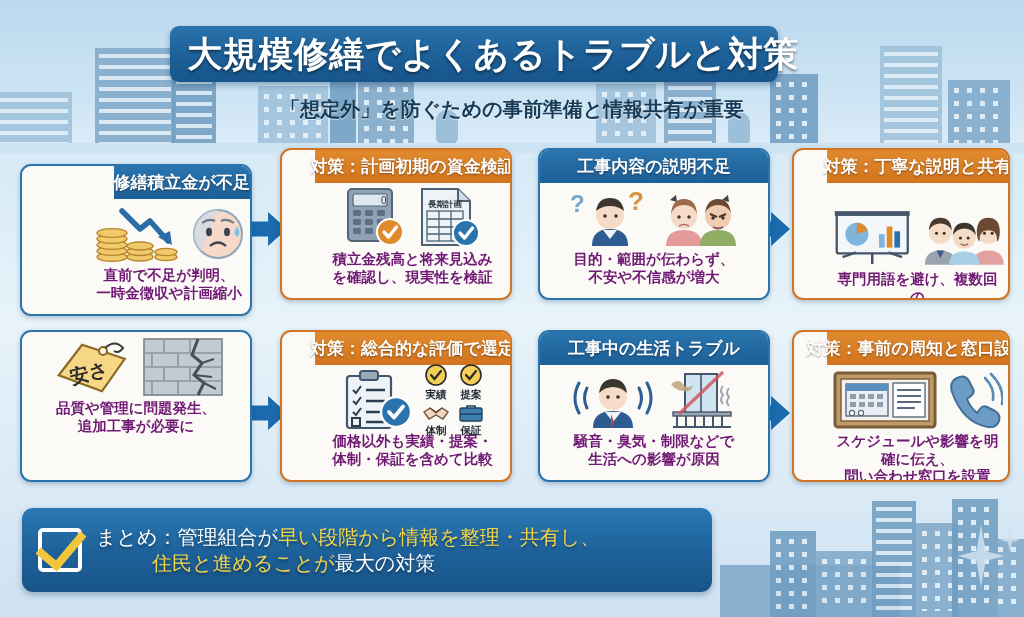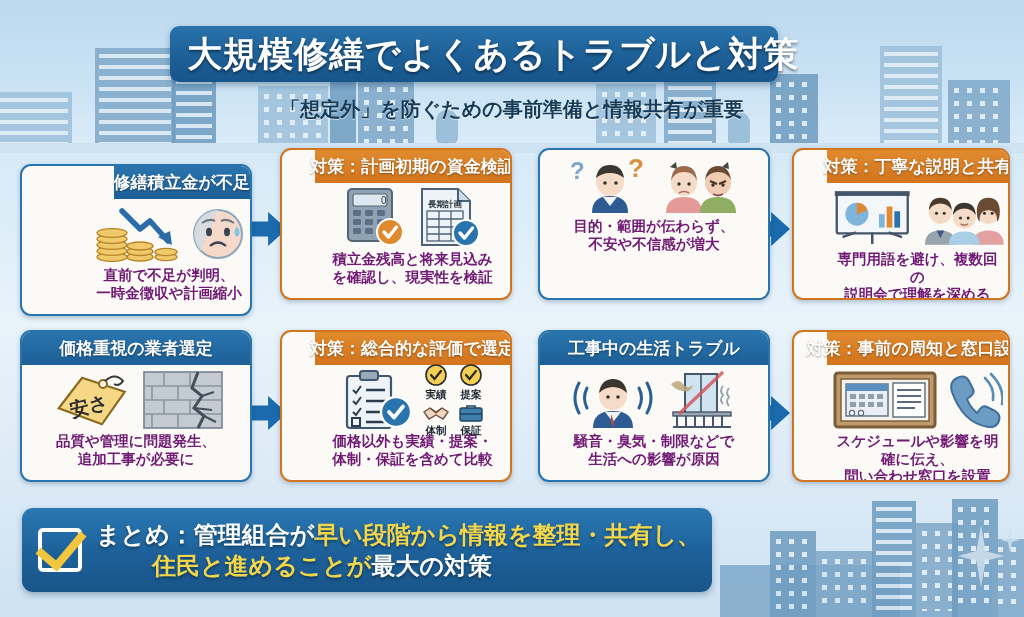--- a/index.html
+++ b/index.html
@@ -103,21 +103,21 @@
   .caption {
     font-size: 14.5px; font-weight: bold; color: #701a75;
     text-align: center; line-height: 1.22; margin-top: 2px;
     white-space: pre-line;
   }
 
   
   #card-1 { left: 20px;  top: 164px; align-items: flex-end; }
   #card-2 { left: 280px; top: 148px; }
   #card-3 { left: 538px; top: 148px; }
-  #card-4 { left: 792px; top: 148px; width: 218px; }
+  #card-4 { left: 792px; top: 148px; width: 218px; gap: 20px; }
   #card-5 { left: 20px;  top: 330px; }
   #card-6 { left: 280px; top: 330px; }
   #card-7 { left: 538px; top: 330px; }
   #card-8 { left: 792px; top: 330px; width: 218px; }
 
   
   .arrow {
     position: absolute; width: 42px; height: 34px;
     background: #1a6aad;
     clip-path: polygon(0 28%, 55% 28%, 55% 0, 100% 50%, 55% 100%, 55% 72%, 0 72%);
@@ -140,21 +140,21 @@
     width: 44px; height: 44px; flex: 0 0 44px; position: relative;
     border: 4px solid #fff; border-radius: 5px;
   }
   .check-box::after {
     content: ""; position: absolute; left: 5px; top: -10px;
     width: 20px; height: 38px;
     border: solid #f2c63c; border-width: 0 8px 8px 0;
     transform: rotate(40deg);
   }
   .summary-text { line-height: 1.3; }
-  .sum-line { font-size: 24px; font-weight: bold; white-space: nowrap;
+  .sum-line { font-size: 20px; font-weight: normal; white-space: nowrap;
     text-shadow: 0 2px 3px rgba(0,0,0,.4); }
   .sum-line.l2 { padding-left: 56px; }
   .w { color: #ffffff; }
   .y { color: #f4d64a; }
 
   
   svg { display: block; }
   .mini-label {
     font-size: 10.5px; font-weight: bold; color: #1a2430; text-align: center;
     margin-top: 1px;
@@ -311,20 +311,21 @@
           <circle cx="50" cy="46" r="13" fill="#2a74ad" stroke="#fff" stroke-width="2"></circle>
           <path d="M44 46 l4.5 5 l8-10" stroke="#fff" stroke-width="3.4" fill="none" stroke-linecap="round" stroke-linejoin="round"></path>
         </svg>
       </div>
       <div class="caption">積立金残高と将来見込み
 を確認し、現実性を検証</div>
     </div>
   </div>
 
   <div class="card" id="card-3">
+    <div class="card-head">工事内容の説明不足</div>
     <div class="card-body">
       <div class="icon-area">
         <svg width="86" height="60" viewBox="0 0 86 60">
           <text x="0" y="24" font-size="24" font-weight="bold" fill="#7ba6cc" font-family="sans-serif">?</text>
           <text x="58" y="22" font-size="26" font-weight="bold" fill="#d9913f" font-family="sans-serif">?</text>
           <path d="M22 58 q0-17 18-17 q18 0 18 17 Z" fill="#2e5c92"></path>
           <path d="M33 42 h14 l-7 9 Z" fill="#f2f5f8"></path>
           <circle cx="40" cy="27" r="14" fill="#f6dcc8"></circle>
           <path d="M26 23 q2-13 14-13 q12 0 14 13 q-6-5-14-5 q-8 0-14 5z" fill="#3b3630"></path>
           <circle cx="35" cy="28" r="1.8" fill="#333"></circle>
@@ -386,21 +387,20 @@
             <circle cx="45" cy="30" r="1.6" fill="#333"></circle>
           <path d="M37 36 q4 3 8 0" stroke="#9a6a55" stroke-width="1.5" fill="none"></path>
         </svg>
       </div>
       <div class="caption">専門用語を避け、複数回の
 説明会で理解を深める</div>
     </div>
   </div>
 
   <div class="card" id="card-5">
-    <div class="card-head">価格重視の業者選定</div>
     <div class="card-body">
       <div class="icon-area">
         <svg width="86" height="60" viewBox="0 0 86 60">
           <path d="M10 30 L40 6 L78 30 L48 56 Z" fill="#f5d785" stroke="#8a6a22" stroke-width="2.2" transform="rotate(-14 44 31)"></path>
           <circle cx="55" cy="14" r="4" fill="#fdf6e0" stroke="#8a6a22" stroke-width="2"></circle>
           <path d="M57 11 q10-9 18 0 q-4 6-9 3" stroke="#3a3a3a" stroke-width="2" fill="none"></path>
           <text x="22" y="44" font-size="19" font-weight="bold" fill="#2b2b2b" font-family="sans-serif" transform="rotate(-14 35 38)">安さ</text>
         </svg>
         <svg width="82" height="60" viewBox="0 0 82 60">
           <rect x="2" y="2" width="78" height="56" fill="#c3cad1" stroke="#77828c" stroke-width="1.6"></rect>

